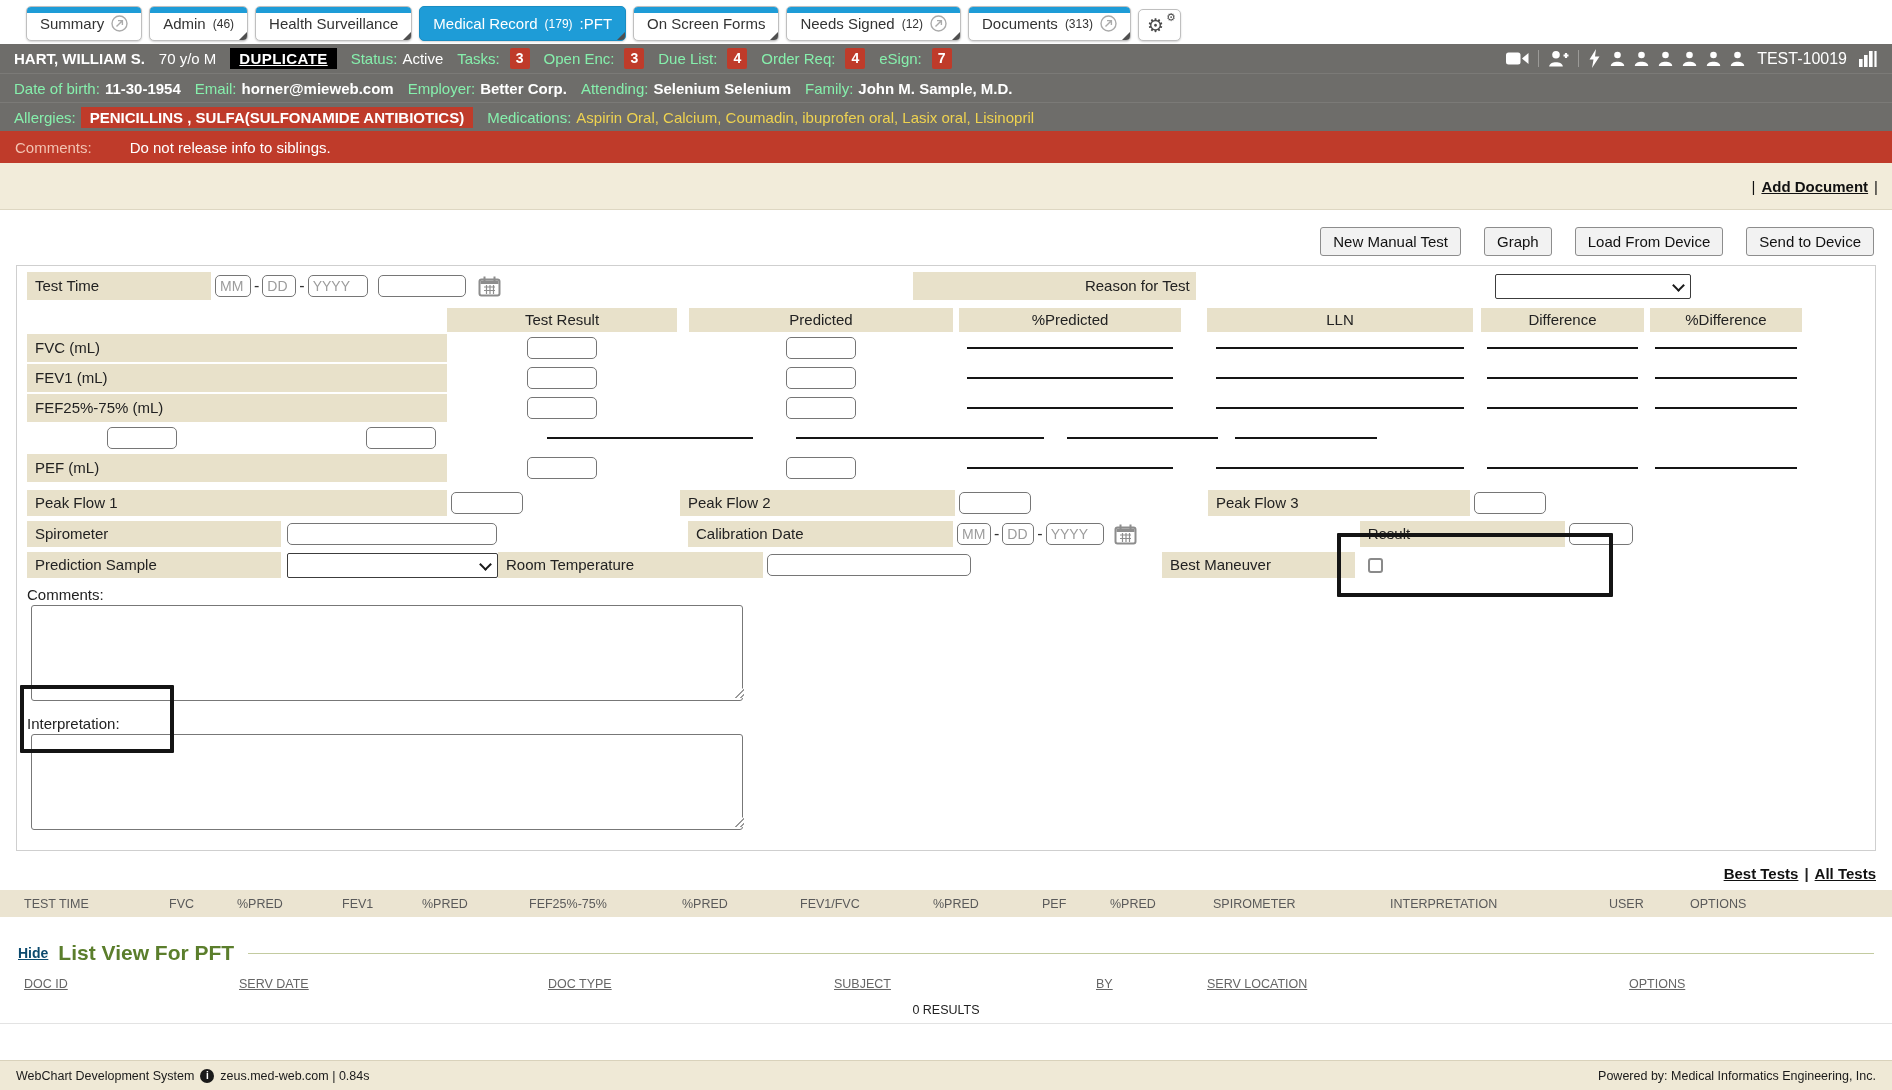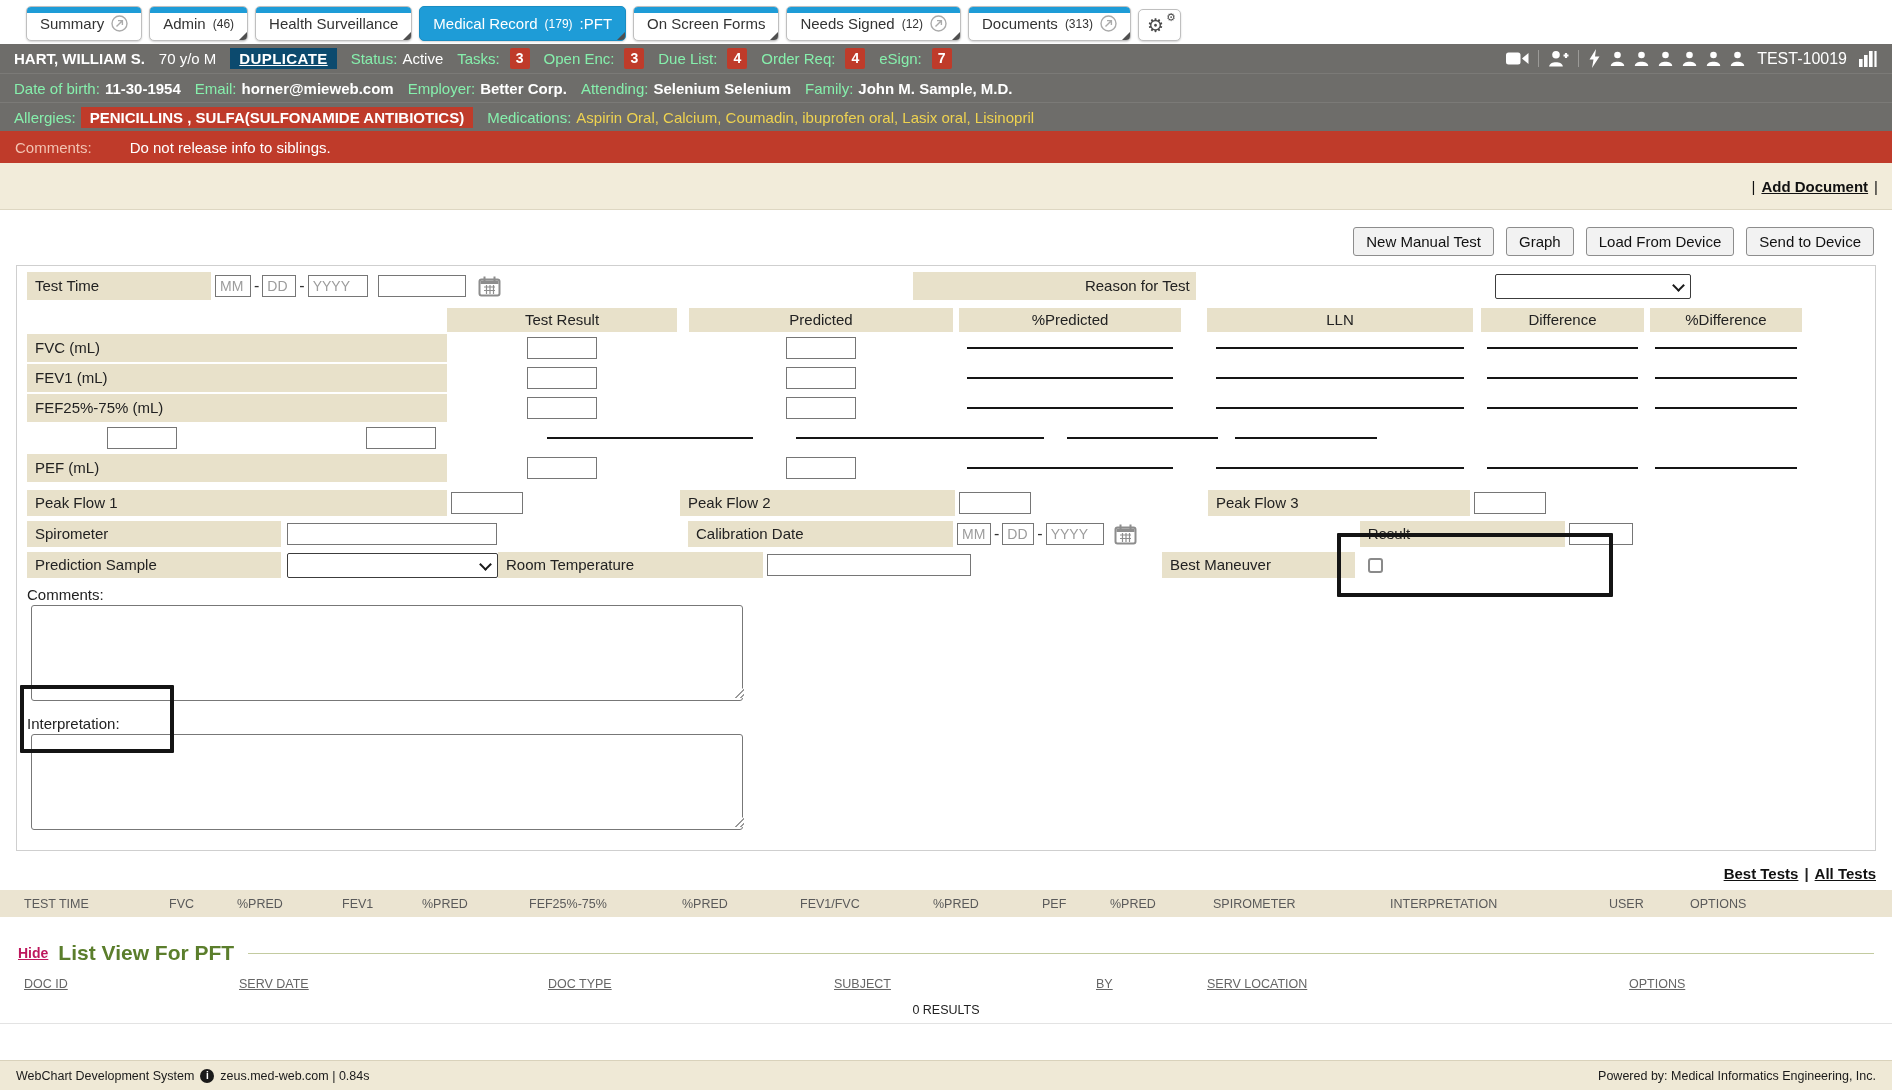--- a/index.html
+++ b/index.html
@@ -22,48 +22,48 @@
   .gear-small{font-family:"DejaVu Sans",sans-serif;font-size:11px;color:#4a4a4a;position:absolute;top:1px;right:4px}
 
   
   .ghead{background:#6e6d6a;color:#fff;font-size:15px}
   .grow{display:flex;align-items:center;height:29px;padding:0 14px;box-sizing:border-box}
   .grow + .grow{border-top:1px solid #7b7a77}
   .glabel{color:#86efac;margin-right:5px}
   .gval{font-weight:bold;white-space:nowrap}
   .gsep{width:14px;flex:0 0 auto}
   .badge{background:#bf3b2a;color:#fff;font-weight:bold;padding:0 6px;line-height:21px;border-radius:2px;margin-left:5px;font-size:14px}
-  .dup{background:#0c4a6e;color:#fff;font-weight:bold;text-decoration:underline;padding:2px 9px;letter-spacing:.4px}
+  .dup{background:#000000;color:#fff;font-weight:bold;text-decoration:underline;padding:2px 9px;letter-spacing:.4px}
   .allergy-box{background:#bf3b2a;color:#fff;font-weight:bold;padding:2px 9px}
   .meds{color:#eed250}
   .spacer{flex:1}
   .icl{display:flex;align-items:center;gap:9px}
   .vdiv{width:1px;height:17px;background:#9b9a97}
   .chart-id{font-size:16px;margin:0 3px}
 
   
   .redbar{background:#bf3b2a;color:#fff;height:32px;display:flex;align-items:center;padding:0 15px;font-size:15px}
   .redbar .rlabel{color:#f2c3b2;margin-right:38px}
 
   
   .beigestrip{background:#f2ecda;height:46px;display:flex;align-items:center;justify-content:flex-end;
               padding:0 14px;font-size:15px;border-bottom:1px solid #ded7c2;color:#111}
   .adddoc{font-weight:bold;text-decoration:underline;color:#111;margin:8px 6px;cursor:pointer}
 
   
-  .btnrow{display:flex;justify-content:flex-end;gap:12px;padding:17px 18px 0}
+  .btnrow{display:flex;justify-content:flex-end;gap:23px;padding:17px 18px 0}
   .btn{background:#f2f2f2;border:1px solid #8d8d8d;border-radius:3px;font-size:15px;padding:5px 12px;
        font-family:inherit;color:#111;cursor:pointer}
 
   
   .panel{position:relative;margin:9px 16px 0;border:1px solid #cfcfcf;height:586px;box-sizing:border-box;
          padding:6px 0 0 10px;background:#fff}
   .frow{display:flex;align-items:center}
   .lbl{background:#e8e1ca;box-sizing:border-box;font-size:15px;color:#222;padding-left:8px;white-space:nowrap}
-  .inp{border:1px solid #767676;border-radius:0;height:22px;box-sizing:border-box;background:#fff;
+  .inp{border:1px solid #767676;border-radius:5px;height:22px;box-sizing:border-box;background:#fff;
        font:inherit;font-size:14px;padding:0 4px;color:#222;min-width:0}
   .inp::placeholder{color:#9c9c9c}
   .dash{margin:0 3px;color:#333}
   .selwrap{position:relative;display:inline-block}
   .selwrap select{appearance:none;-webkit-appearance:none;-moz-appearance:none;width:100%;height:25px;
        border:1px solid #3c3c3c;border-radius:2px;background:#fff;padding:0 24px 0 6px;font:inherit;box-sizing:border-box}
   .chev{position:absolute;right:8px;top:7px;width:7px;height:7px;border-right:2px solid #1a1a1a;
         border-bottom:2px solid #1a1a1a;transform:rotate(45deg);pointer-events:none}
   .cb{width:15px;height:15px;border:2px solid #8a8a8a;border-radius:3px;background:#fff;box-sizing:border-box;display:inline-block}
 
@@ -149,21 +149,21 @@
   .res-head span:nth-child(10){width:68px}
   .res-head span:nth-child(11){width:103px}
   .res-head span:nth-child(12){width:177px}
   .res-head span:nth-child(13){width:219px}
   .res-head span:nth-child(14){width:81px}
   .setcurr-row{height:30px;display:flex;align-items:center;justify-content:flex-end;padding-right:135px;font-size:15px;color:#111}
   .setcurr{cursor:pointer}
 
   
   .lv-head{display:flex;align-items:center;gap:10px;margin:24px 18px 0}
-  .lv-hide{color:#be185d;font-weight:bold;text-decoration:underline;font-size:14px;cursor:pointer}
+  .lv-hide{color:#0c4a6e;font-weight:bold;text-decoration:underline;font-size:14px;cursor:pointer}
   .lv-title{color:#5b7e2c;font-weight:bold;font-size:21px;white-space:nowrap}
   .lv-line{flex:1;border-top:1px solid #c3cba0;margin-left:4px}
   .doc-head{display:flex;padding-left:24px;margin-top:12px;font-size:12.5px;color:#666}
   .doc-head span{flex:0 0 auto;text-decoration:underline;cursor:pointer;white-space:nowrap}
   .doc-head span:nth-child(1){width:215px}
   .doc-head span:nth-child(2){width:309px}
   .doc-head span:nth-child(3){width:286px}
   .doc-head span:nth-child(4){width:262px}
   .doc-head span:nth-child(5){width:111px}
   .doc-head span:nth-child(6){width:422px}

